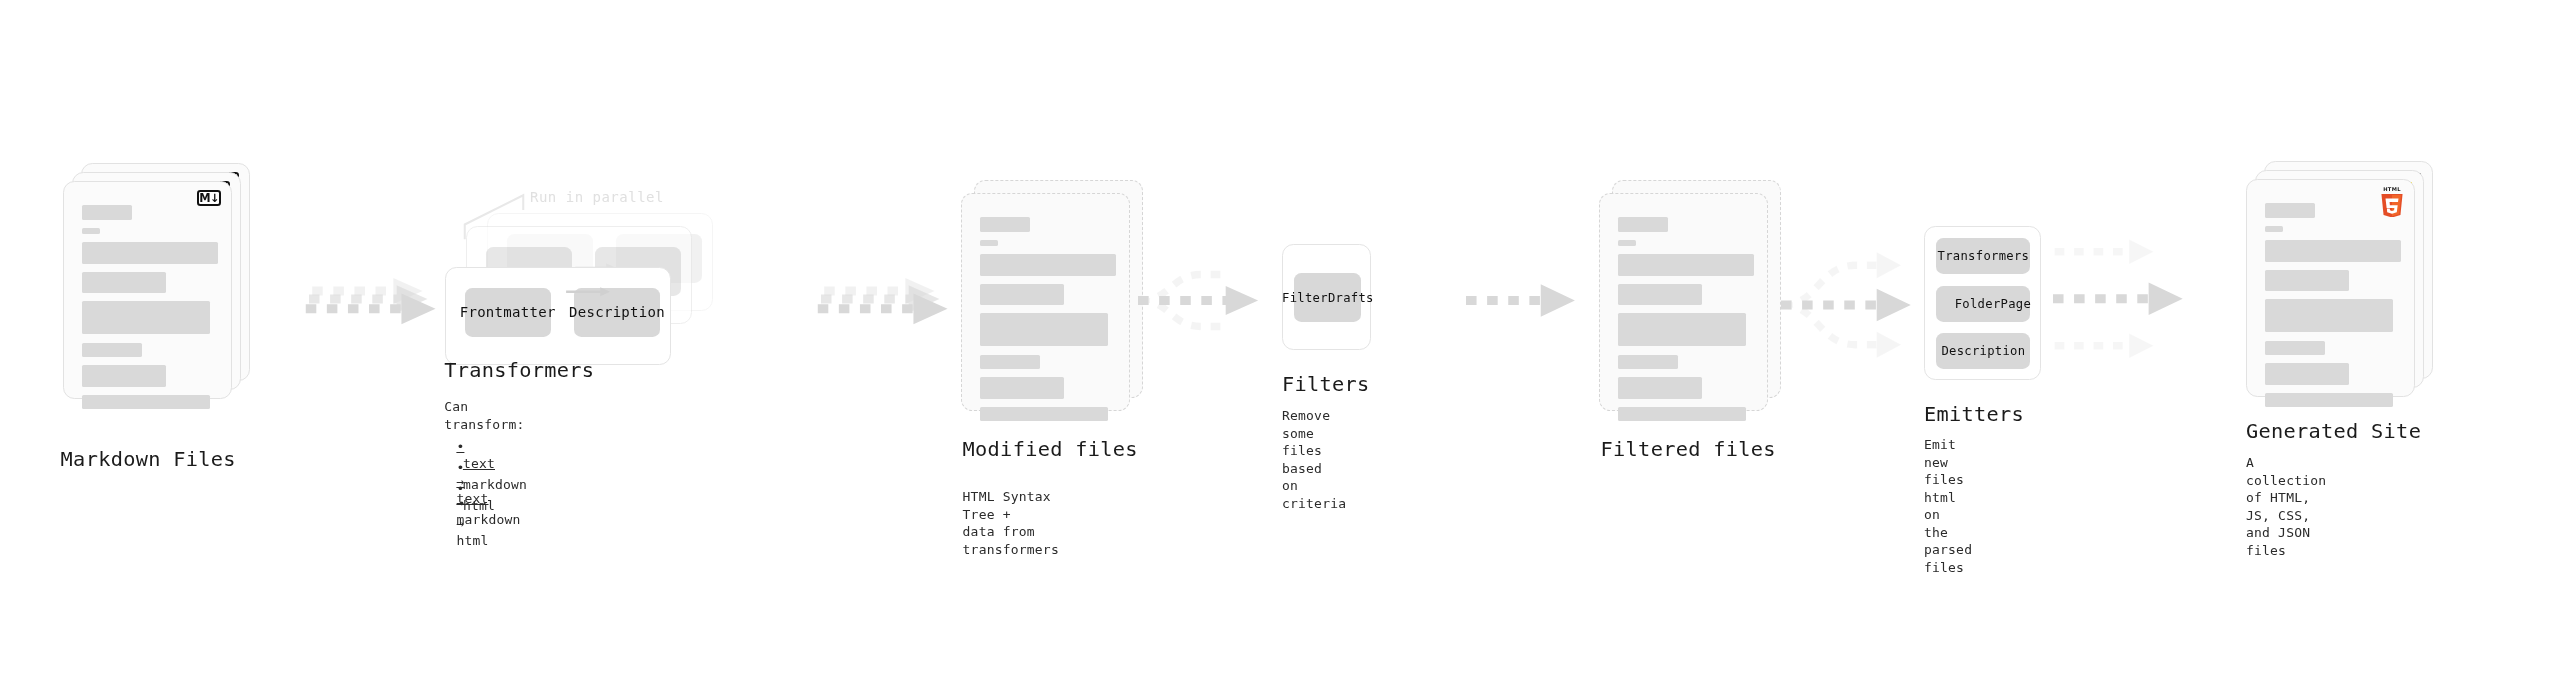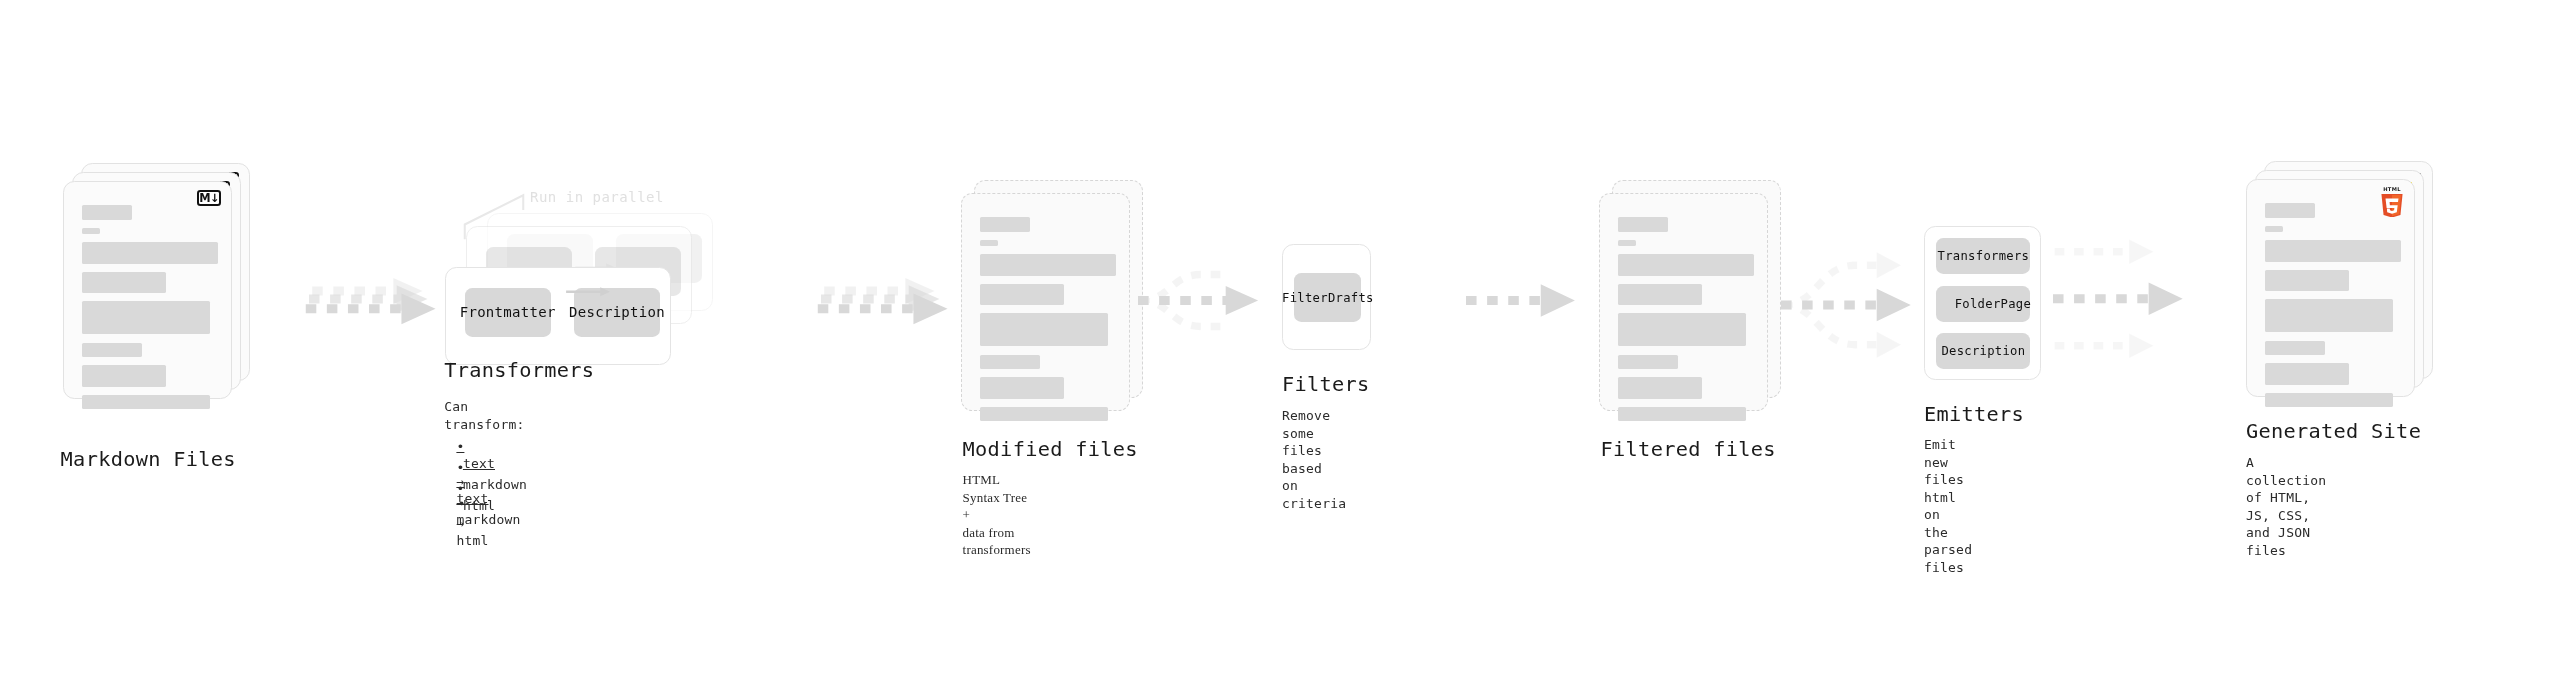--- a/index.html
+++ b/index.html
@@ -266,21 +266,21 @@
           <div class="bar b-p1"></div>
           <div class="bar b-p2"></div>
           <div class="bar b-p3"></div>
           <div class="bar b-p4"></div>
           <div class="bar b-p5"></div>
           <div class="bar b-p6"></div>
         </div>
       </div>
     </div>
     <div class="h-label" style="left:1.6px;top:257px;">Modified files</div>
-    <div class="sub-label" style="left:1.6px;top:291px;font-family:Liberation Serif, serif;">HTML Syntax Tree +
+    <div class="sub-label" style="left:1.6px;top:308px;">HTML Syntax Tree +
 data from transformers</div>
   </div>
 
   <svg class="arrowsvg" style="left:1138px;top:268px;" width="138" height="65" viewBox="0 0 170 80">
     <g opacity="0.5">
       <path d="M2 40 C40 40 40 8 78 8 H104" stroke="#eaeaea" stroke-width="9" stroke-dasharray="12 12" fill="none"></path>
       <path d="M2 40 C40 40 40 72 78 72 H104" stroke="#eaeaea" stroke-width="9" stroke-dasharray="12 12" fill="none"></path>
     </g>
     <path d="M0 40 H112" stroke="#d8d8d8" stroke-width="11" stroke-dasharray="13 13" fill="none"></path>
     <path d="M108 22 L148 40 L108 58 Z" fill="#d8d8d8"></path>

